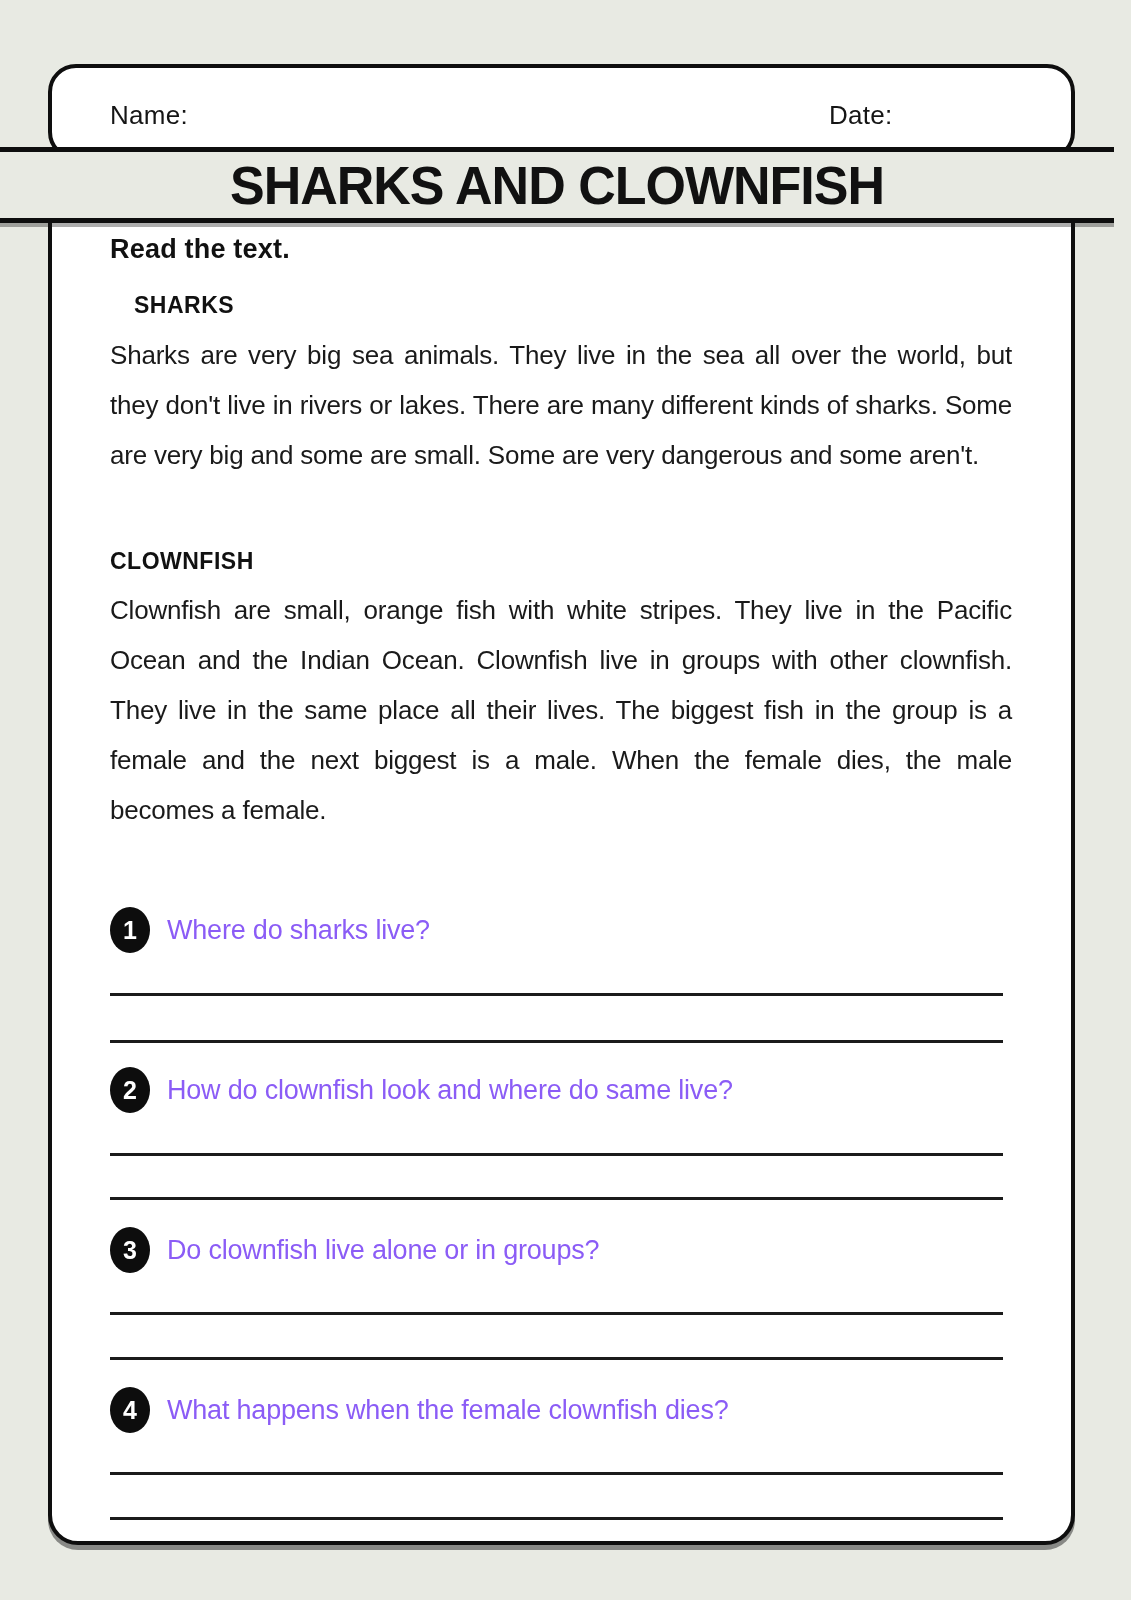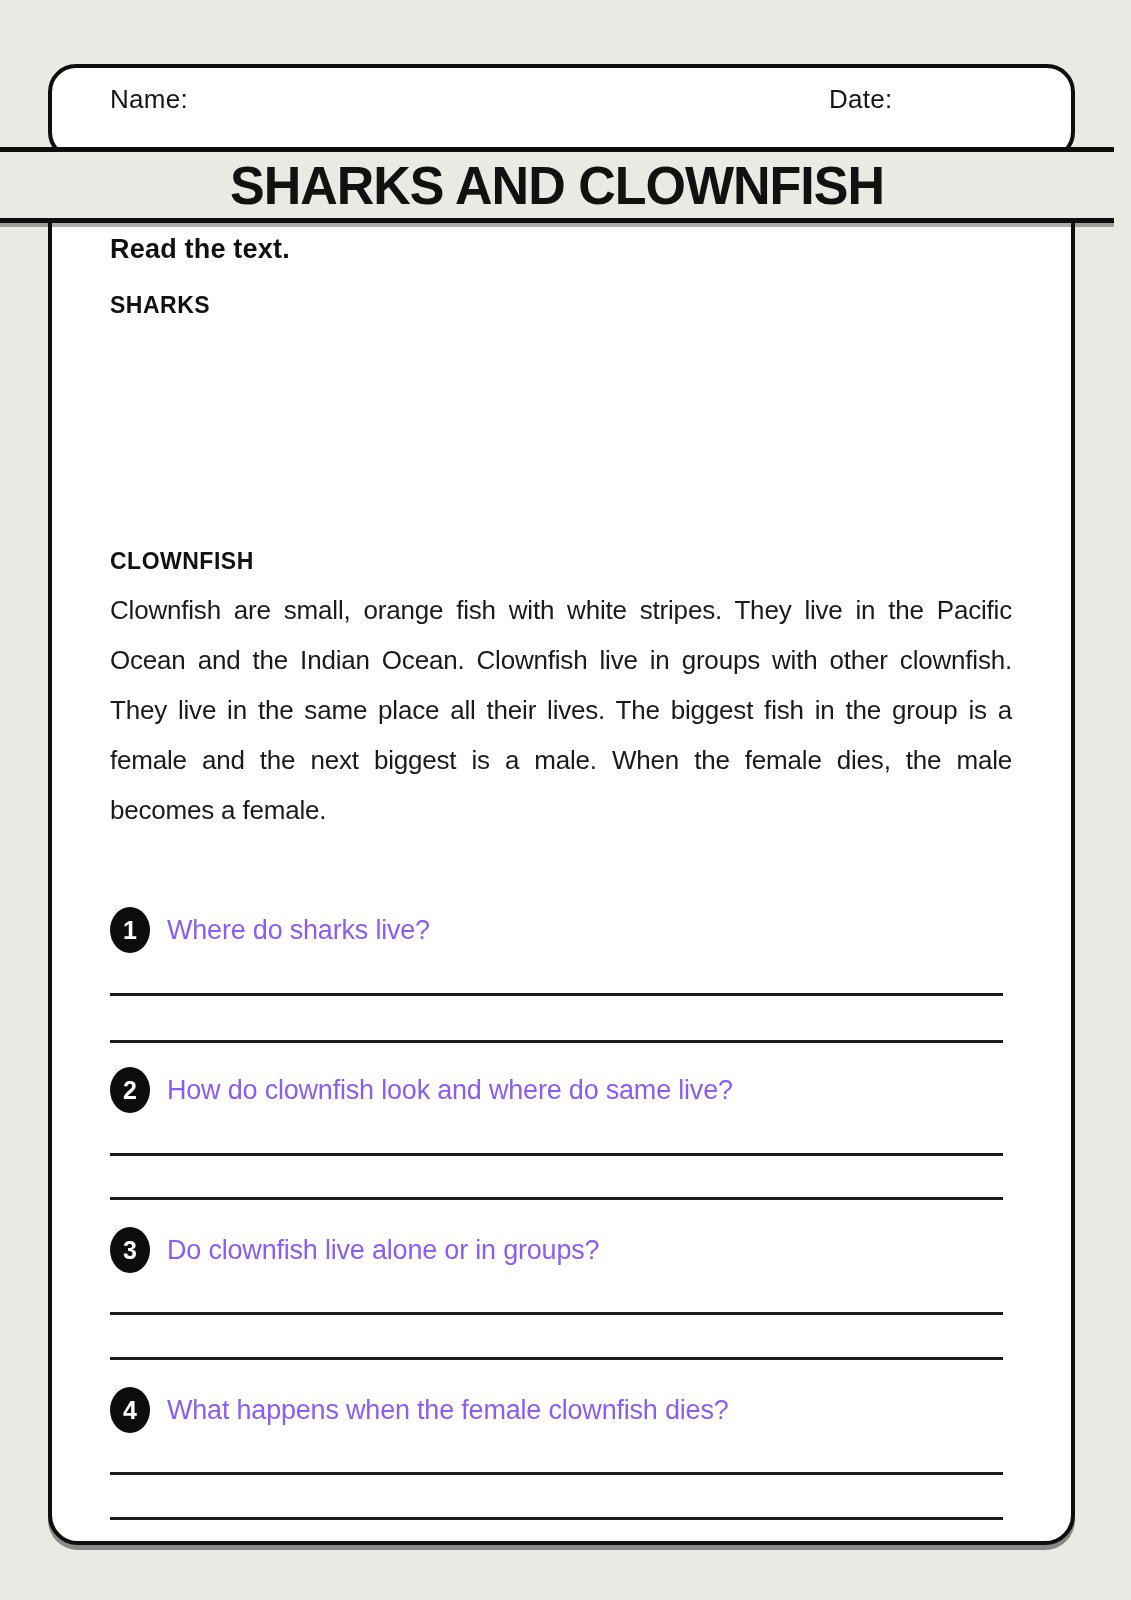--- a/index.html
+++ b/index.html
@@ -19,21 +19,21 @@
     position: absolute;
     left: 48px; top: 64px;
     width: 1027px; height: 96px;
     background: #ffffff;
     border: 4px solid #0e0e0e;
     border-radius: 28px;
     z-index: 1;
   }
   .field-label {
     position: absolute;
-    top: 16px;
+    top: 32px;
     font-size: 26px;
     letter-spacing: 0.3px;
     color: #151515;
   }
   .name-label { left: 58px; }
   .date-label { left: 777px; }
   .write-area {
     position: absolute;
     top: 18px; height: 40px;
   }
@@ -82,21 +82,21 @@
   }
   .read-instruction   { top: 80px; }
   .answer-instruction { top: 702px; }
 
   .passage-heading {
     position: absolute; left: 58px;
     font-size: 23px; font-weight: bold;
     letter-spacing: 0.5px;
     color: #111111;
   }
-  .sharks-heading    { top: 138px; }
+  .sharks-heading    { top: 138px; margin-left: 24px; }
   .clownfish-heading { top: 394px; }
 
   .passage-text {
     position: absolute; left: 58px;
     width: 902px;
     font-size: 26px;
     line-height: 50px;
     letter-spacing: -0.2px;
     text-align: justify;
     color: #1a1a1a;
@@ -158,20 +158,21 @@
   <div class="title-band">
     <div class="worksheet-title">SHARKS AND CLOWNFISH</div>
   </div>
 
   <div class="main-card">
     <div class="card-content">
 
       <div class="section-instruction read-instruction">Read the text.</div>
 
       <div class="passage-heading sharks-heading">SHARKS</div>
+      <div class="passage-text sharks-text">Sharks are very big sea animals. They live in the sea all over the world, but they don't live in rivers or lakes. There are many different kinds of sharks. Some are very big and some are small. Some are very dangerous and some aren't.</div>
 
       <div class="passage-heading clownfish-heading">CLOWNFISH</div>
       <div class="passage-text clownfish-text">Clownfish are small, orange fish with white stripes. They live in the Pacific Ocean and the Indian Ocean. Clownfish live in groups with other clownfish. They live in the same place all their lives. The biggest fish in the group is a female and the next biggest is a male. When the female dies, the male becomes a female.</div>
 
 
       <div class="question-row q1">
         <span class="question-badge">1</span>
         <span class="question-text">Where do sharks live?</span>
       </div>
       <div class="answer-line a1a"></div>

